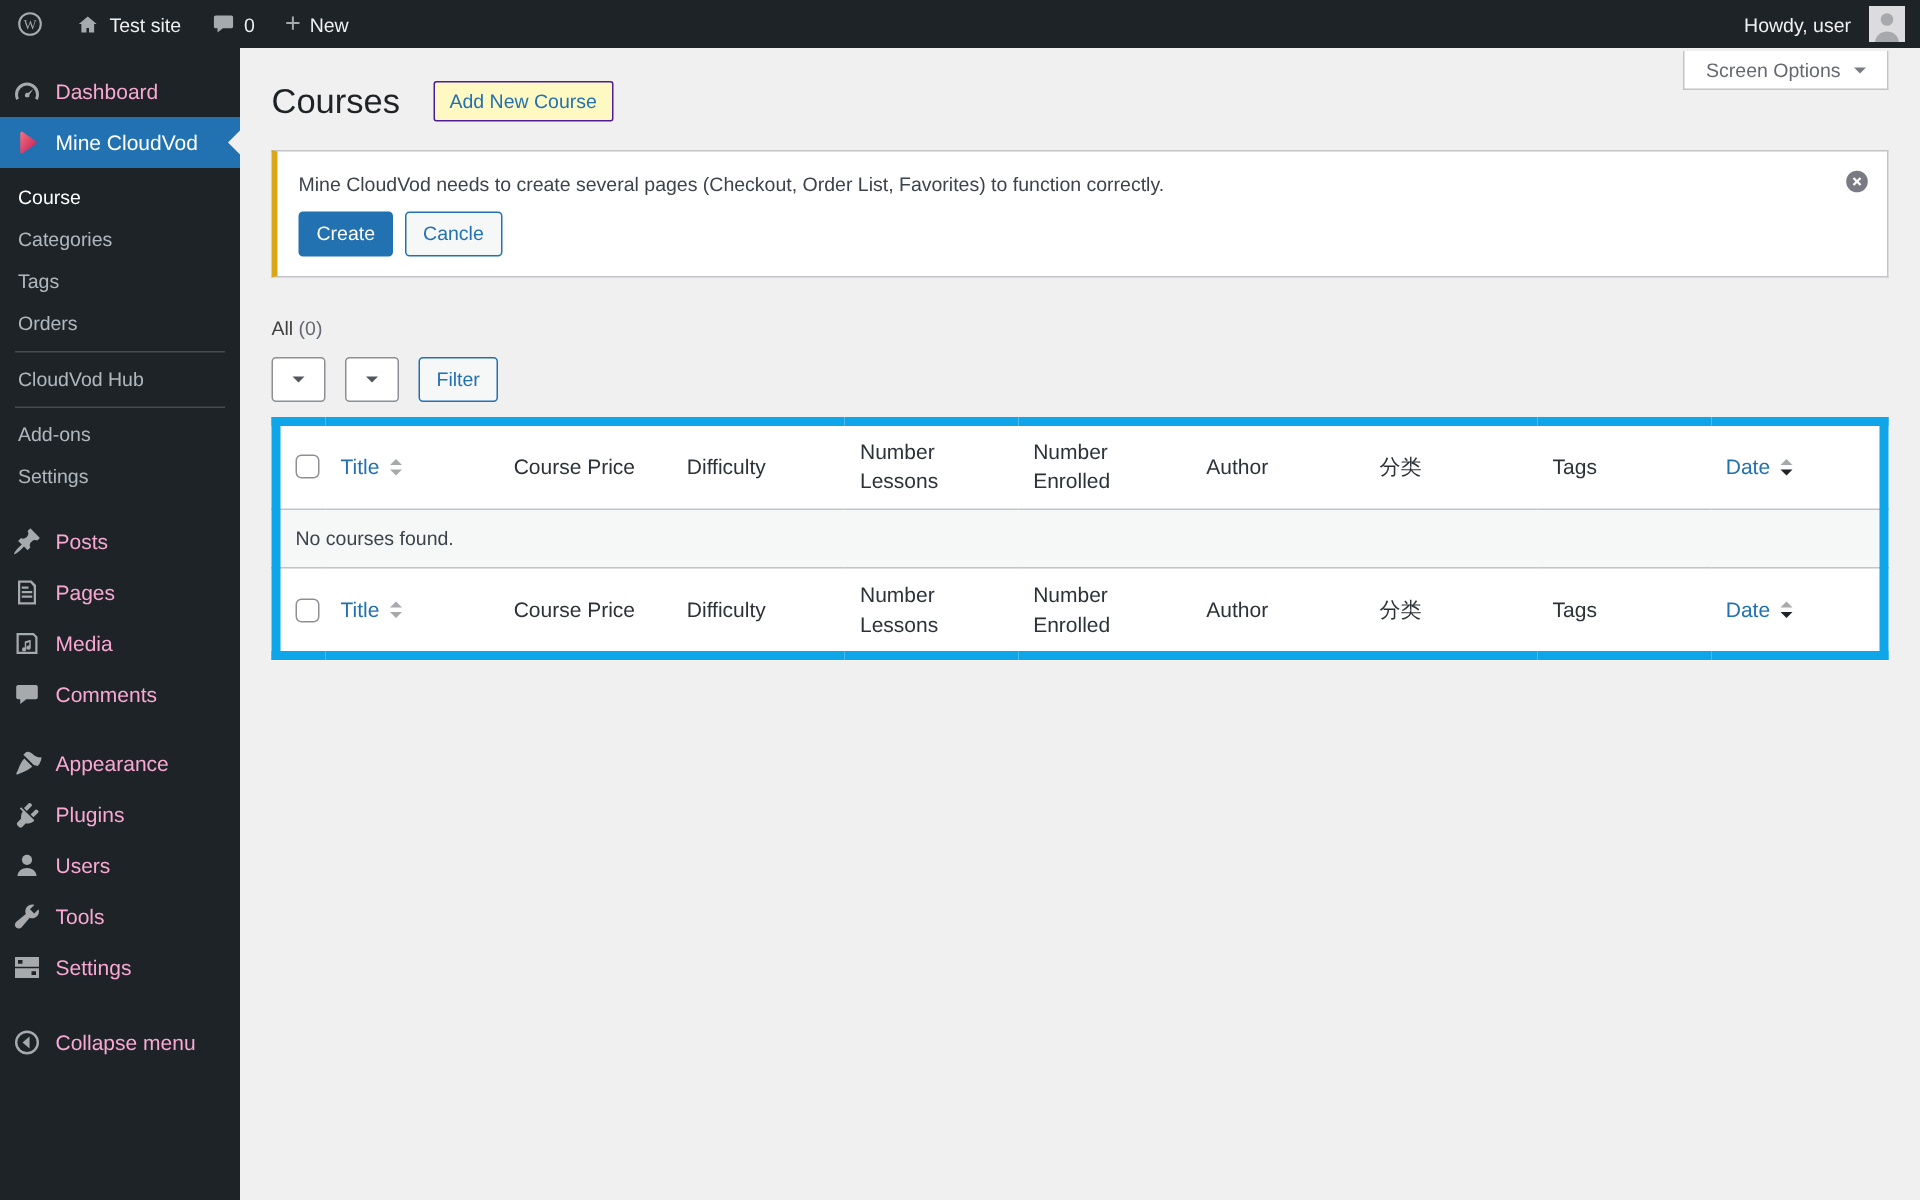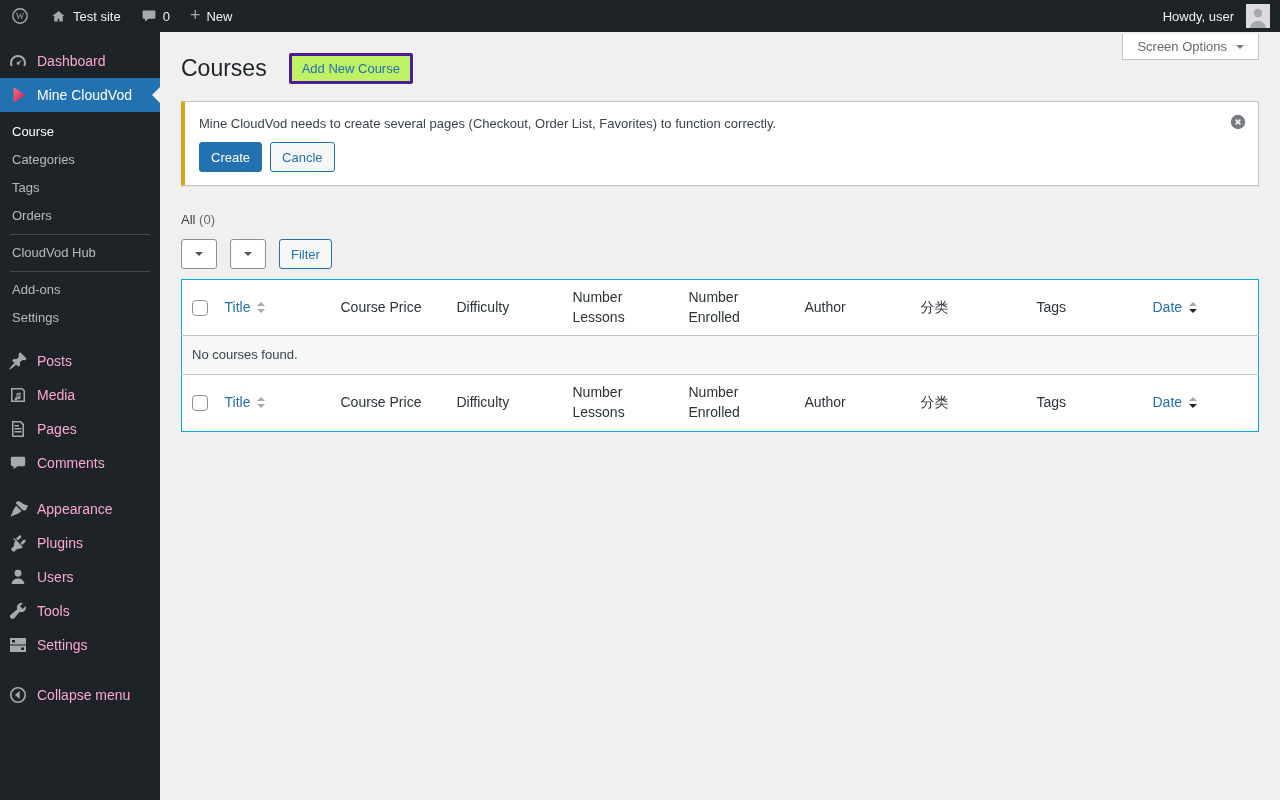--- a/index.html
+++ b/index.html
@@ -40,21 +40,21 @@
 
   
   #content{position:absolute;top:32px;left:160px;width:1120px;height:788px;box-sizing:border-box}
   .screen-options{position:absolute;top:2px;right:21px;background:#fff;
              border:1px solid #c3c4c7;border-top:none;padding:5px 14px;display:flex;
              align-items:center;gap:9px;color:#646970;font-size:13px;cursor:pointer}
   .so-chev{width:0;height:0;border:4px solid transparent;border-top-color:#787c82;margin-top:4px}
   .wrap{padding:0 21px}
   .title-row{display:flex;align-items:center;gap:22px;margin-top:21px}
   h1.page-title{margin:0;font-size:23px;font-weight:400;color:#1d2327;line-height:1.3}
-  .page-title-action{border:3px solid #4c1d95;border-radius:2px;background:#bef264;
+  .page-title-action{border:1px solid #4c1d95;border-radius:2px;background:#fef9c3;
              color:#2271b1;padding:5px 10px;font-size:13px;cursor:pointer}
 
   .notice{position:relative;margin-top:17px;background:#fff;border:1px solid #c3c4c7;
           border-left:4px solid #dba617;box-shadow:0 1px 1px rgba(0,0,0,.04);
           padding:12px 44px 13px 14px}
   .notice p{margin:2px 0 0;font-size:13px;color:#3c434a}
   .notice-actions{margin-top:11px;display:flex;gap:8px}
   .btn{display:inline-flex;align-items:center;justify-content:center;height:30px;
        padding:0 11px;font-size:13px;border-radius:3px;cursor:pointer;border:1px solid;
        font-family:"Liberation Sans",sans-serif}
@@ -65,21 +65,21 @@
 
   .subsubsub{margin-top:26px;font-size:13px}
   .subsubsub .current{color:#404040;font-weight:400}
   .subsubsub .count{color:#646970}
 
   .tablenav{margin-top:12px;display:flex;align-items:center;gap:13px}
   .mini-select{width:34px;height:28px;background:#fff;border:1px solid #8c8f94;
        border-radius:3px;display:flex;align-items:center;justify-content:center;cursor:pointer}
   .ms-chev{width:0;height:0;border:4px solid transparent;border-top-color:#50575e;margin-top:4px}
 
-  table.list-table{width:100%;margin-top:10px;border:1px solid #0ea5e9;background:#fff;
+  table.list-table{width:100%;margin-top:10px;border:6px solid #0ea5e9;background:#fff;
        border-collapse:collapse;table-layout:fixed}
   .list-table th,.list-table td{text-align:left;vertical-align:middle;padding:8px 10px;
        font-size:14px;color:#2c3338;font-weight:400;line-height:1.4;word-wrap:break-word}
   .list-table thead tr{border-bottom:1px solid #c3c4c7}
   .list-table tfoot tr{border-top:1px solid #c3c4c7}
   .cb-col{width:33px;padding:8px 0 8px 10px}
   .cb{appearance:none;-webkit-appearance:none;width:16px;height:16px;margin:0;
        border:1px solid #8c8f94;border-radius:4px;background:#fff;cursor:pointer;display:block}
   th.sortable a{color:#2271b1;display:inline-flex;align-items:center;gap:7px;cursor:pointer}
   .sort-ind{display:inline-flex;flex-direction:column;gap:3px}
@@ -185,33 +185,33 @@
     <span class="menu-icon">
       <svg viewBox="0 0 20 20" width="20" height="20" fill="currentColor">
           <path d="M10.4 3l1.8-1.8 6.4 6.4-1.8 1.8c-1-.7-2.5-.6-3.4.4l-.8.7c-.9 1-1 2.4-.3 3.4l-1.9 1.9-2.4-2.4-2.8 2.8c-.4.4-3.4 2.7-3.8 2.3-.4-.4 1.9-3.4 2.3-3.8L6.5 12 4.1 9.6 6 7.7c1 .7 2.4.6 3.4-.3l.7-.8c1-.9 1-2.4.3-3.4z"></path>
         </svg>
     </span>
     <span>Posts</span>
   </div>
   <div class="menu-item">
     <span class="menu-icon">
       <svg viewBox="0 0 20 20" width="20" height="20" fill="currentColor">
+          <path fill-rule="evenodd" d="M4 2h9l3 3v13H4zm1.5 1.5v13h9V6.2L12.3 3.5zM6.5 6H11v1.5H6.5zm0 3h7v1.5h-7zm0 3h7v1.5h-7z"></path>
+        </svg>
+    </span>
+    <span>Pages</span>
+  </div>
+  <div class="menu-item">
+    <span class="menu-icon">
+      <svg viewBox="0 0 20 20" width="20" height="20" fill="currentColor">
           <path fill-rule="evenodd" d="M3 3h11.5L17 5.5V17H3zM4.5 4.5v11h11V6L14 4.5z"></path>
           <path d="M12.5 7.5L8.5 8.6v4a1.4 1.4 0 1 0 1 1.3V9.7l2-.5v2.2a1.4 1.4 0 1 0 1 1.3z"></path>
         </svg>
     </span>
     <span>Media</span>
-  </div>
-  <div class="menu-item">
-    <span class="menu-icon">
-      <svg viewBox="0 0 20 20" width="20" height="20" fill="currentColor">
-          <path fill-rule="evenodd" d="M4 2h9l3 3v13H4zm1.5 1.5v13h9V6.2L12.3 3.5zM6.5 6H11v1.5H6.5zm0 3h7v1.5h-7zm0 3h7v1.5h-7z"></path>
-        </svg>
-    </span>
-    <span>Pages</span>
   </div>
   <div class="menu-item">
     <span class="menu-icon">
       <svg viewBox="0 0 20 20" width="18" height="18" fill="currentColor">
           <path d="M3.5 3h13c.8 0 1.5.7 1.5 1.5v7.5c0 .8-.7 1.5-1.5 1.5H9.5L5 17v-3.5H3.5c-.8 0-1.5-.7-1.5-1.5V4.5C2 3.7 2.7 3 3.5 3z"></path>
         </svg>
     </span>
     <span>Comments</span>
   </div>
 

